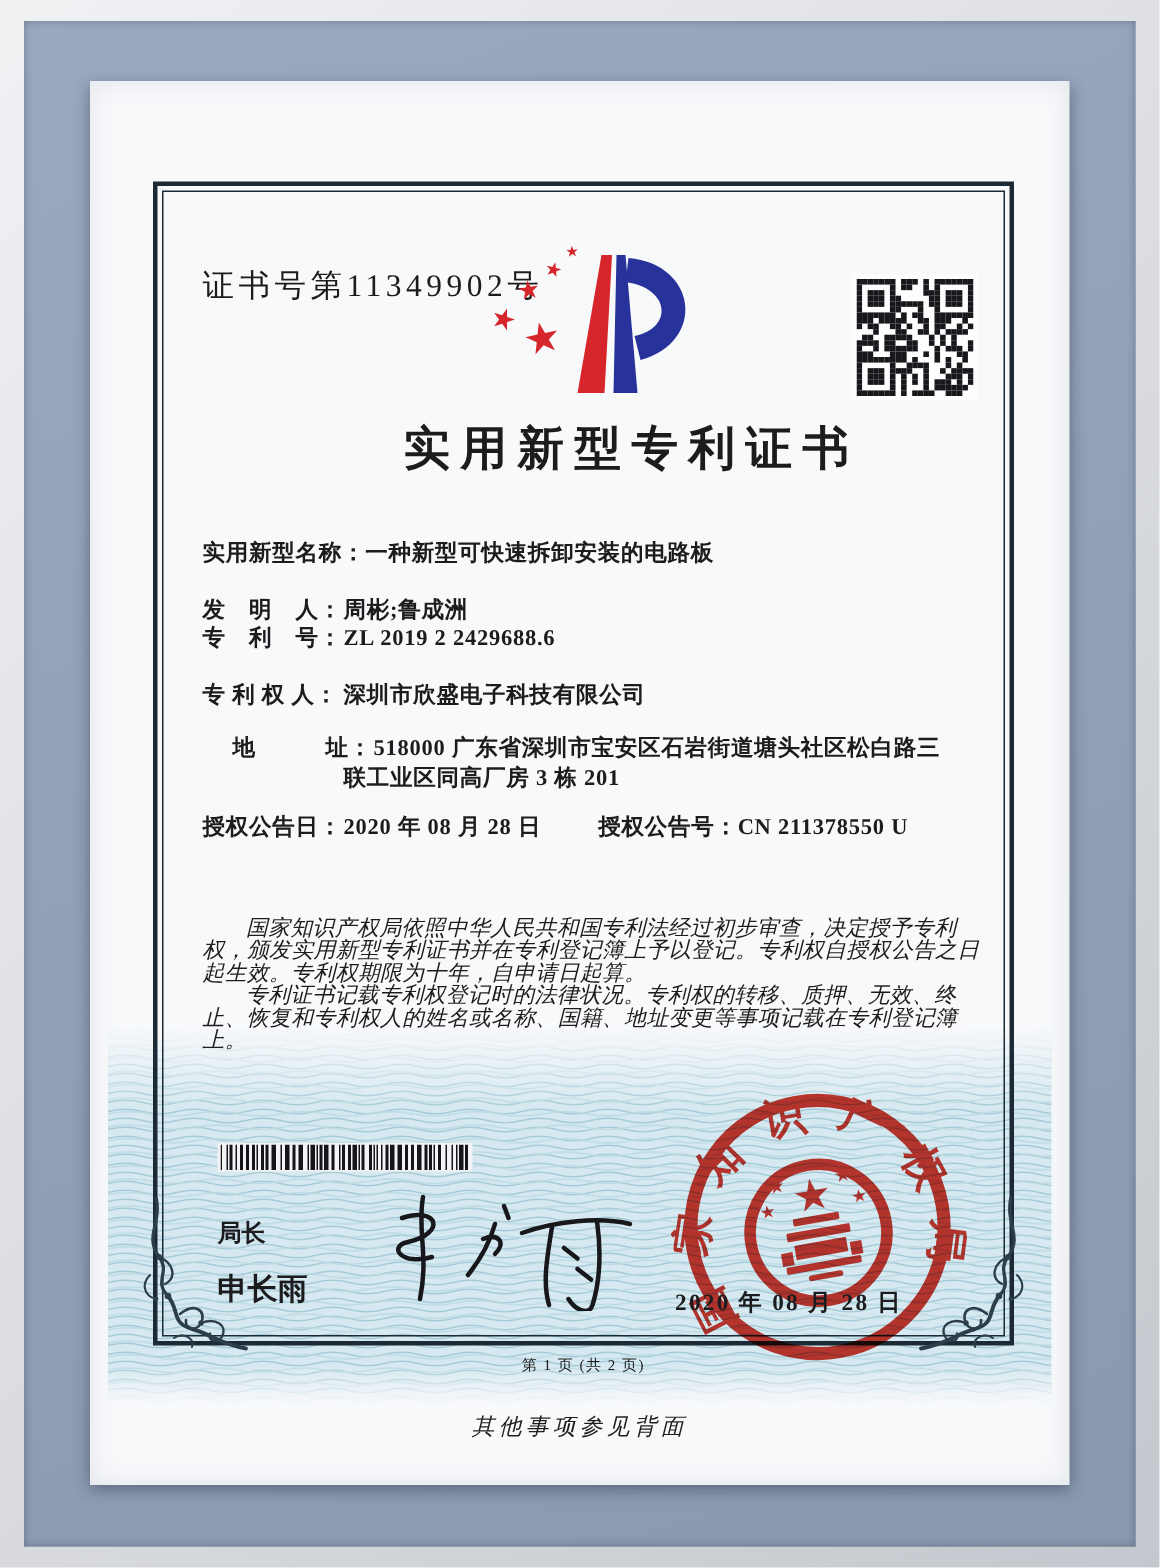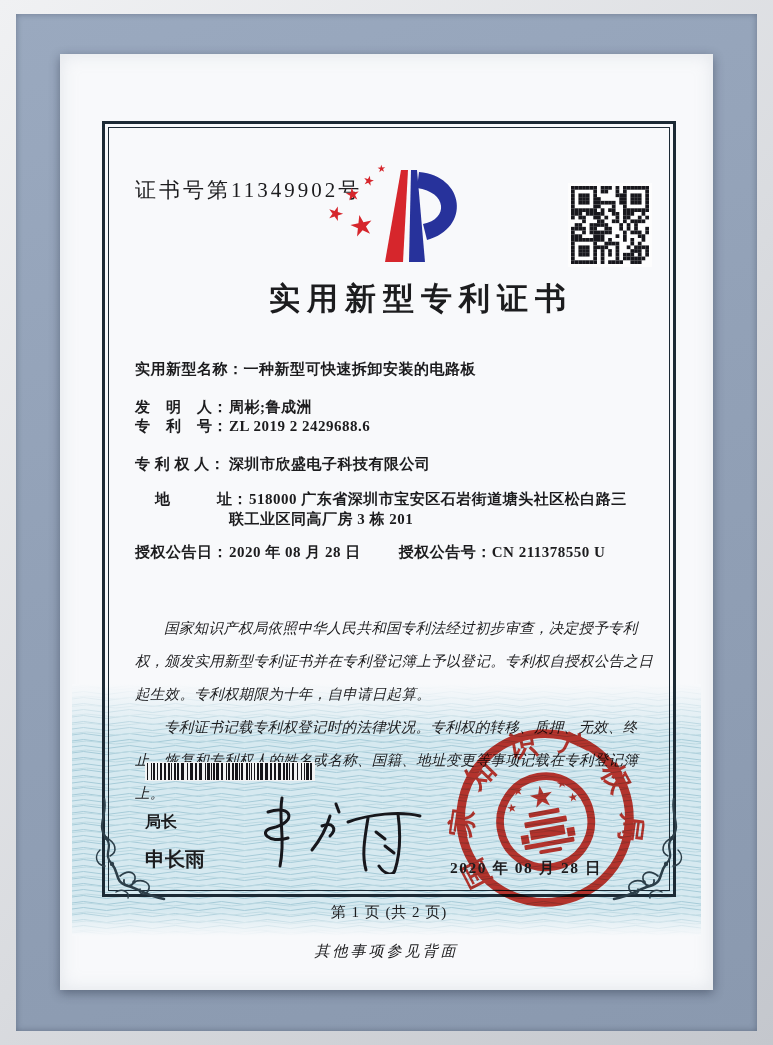--- a/index.html
+++ b/index.html
@@ -60,41 +60,41 @@
   .r-inventor{}
   .r-patno{margin-bottom:19px;}
   .r-filing{margin-bottom:20px;}
   .r-patentee{margin-bottom:16px;}
   .r-addr1{margin-bottom:1px;margin-left:20px;}
   .r-addr2{margin-bottom:14px;}
   .indent{padding-left:94px;}
   .gl2{margin-left:38px;min-width:0;}
 
   .body-text{position:absolute;left:75px;top:558px;width:521px;z-index:4;
-             font-size:14.5px;font-style:italic;line-height:33px;letter-spacing:.3px;}
+             font-size:14.5px;font-style:italic;line-height:15px;letter-spacing:.3px;}
   .body-text p{text-indent:2em;margin:0;}
 
   .barcode{position:absolute;left:85px;top:708px;width:170px;height:19px;background:#f2f3f4;padding:1px 2px;z-index:4;}
   .barcode svg{width:100%;height:100%;display:block;}
 
   .officer-title{position:absolute;left:85px;top:758px;font-size:16px;font-weight:700;z-index:4;
                  font-family:"Liberation Sans","DejaVu Sans",sans-serif;}
   .officer-name{position:absolute;left:85px;top:792px;font-size:20px;font-weight:700;z-index:4;
                  font-family:"Liberation Sans","DejaVu Sans",sans-serif;}
   .signature{position:absolute;left:188px;top:732px;z-index:4;}
 
   .seal{position:absolute;left:388px;top:667px;width:194px;height:194px;z-index:5;
         transform:rotate(-10deg);mix-blend-mode:multiply;opacity:.93;}
   .seal svg{width:100%;height:100%;display:block;}
   .seal-text{font-size:29px;font-weight:700;letter-spacing:19px;fill:var(--seal-red);}
   .seal-date{position:absolute;left:390px;top:804px;font-size:15.5px;font-weight:700;
              letter-spacing:1.5px;z-index:6;}
 
   .page-info{position:absolute;left:42px;top:849px;width:574px;text-align:center;
-             font-size:15px;letter-spacing:1px;z-index:4;}
+             font-size:10px;letter-spacing:1px;z-index:4;}
   .back-note{position:absolute;left:0;top:888px;width:653px;text-align:center;
              font-size:15px;font-style:italic;letter-spacing:3px;z-index:4;}
 </style>
 </head>
 <body>
 
 <div class="frame">
   <div class="mat">
     <div class="paper">
 

